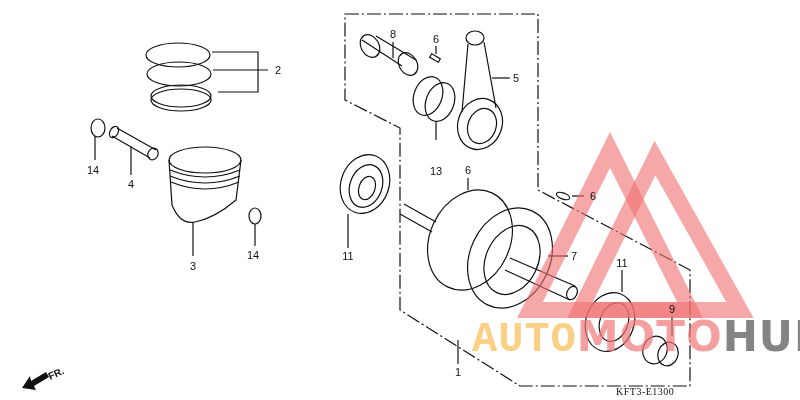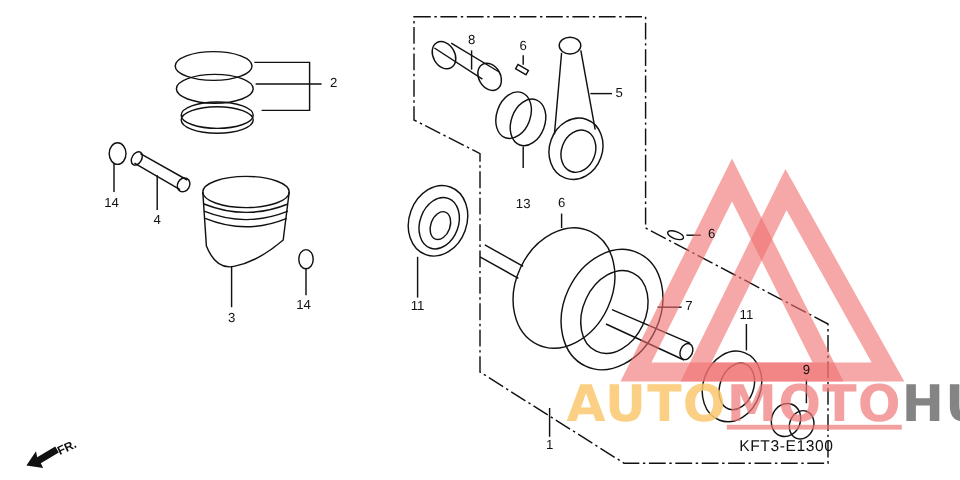--- a/index.html
+++ b/index.html
@@ -1,23 +1,23 @@
 <!DOCTYPE html>
 <html><head>
 <meta charset="utf-8">
 <style>
   html, body { margin: 0; padding: 0; background: #ffffff; }
   body { width: 800px; height: 400px; position: relative; overflow: hidden; font-family: "Liberation Sans", sans-serif; }
   svg.diagram { position: absolute; left: 0; top: 0; }
   .lbl { position: absolute; font-size: 11px; color: #111; line-height: 1; transform: translate(-50%, -50%); font-family: "Liberation Sans", sans-serif; }
-  .code { position: absolute; left: 616px; top: 364px; font-size: 13px; font-family: Liberation Sans, sans-serif; letter-spacing: 0.5px; color: #111; }
+  .code { position: absolute; left: 616px; top: 386px; font-size: 10px; font-family: Liberation Serif, serif; letter-spacing: 0.5px; color: #111; }
   .fr { position: absolute; left: 48px; top: 368px; font-size: 10px; font-weight: bold; transform: rotate(-25deg); color: #111; font-family: "Liberation Sans", sans-serif; }
   .wm-text { position: absolute; left: 472px; top: 316px; font-size: 42px; font-weight: bold; letter-spacing: 1px; line-height: 1; font-family: "DejaVu Sans", sans-serif; }
-  .wm-a { color: rgba(250,200,110,0.85); }
-  .wm-b { color: rgba(240,120,120,0.7); text-decoration: underline; }
+  .wm-a { color: rgba(250,200,110,0.85); font-family: Liberation Mono, monospace; }
+  .wm-b { color: rgba(240,120,120,0.7); }
   .wm-c { color: rgba(110,110,110,0.85); }
 </style>
 </head>
 <body>
 
 <svg class="diagram" width="800" height="400" viewBox="0 0 800 400">
   <g fill="none" stroke="#111" stroke-width="1.2">
 
     <path d="M345 14 L538 14 L538 190 L690 270 L690 386 L520 386 L400 310 L400 128 L345 100 Z" stroke-dasharray="14 3 2 3"></path>
 

